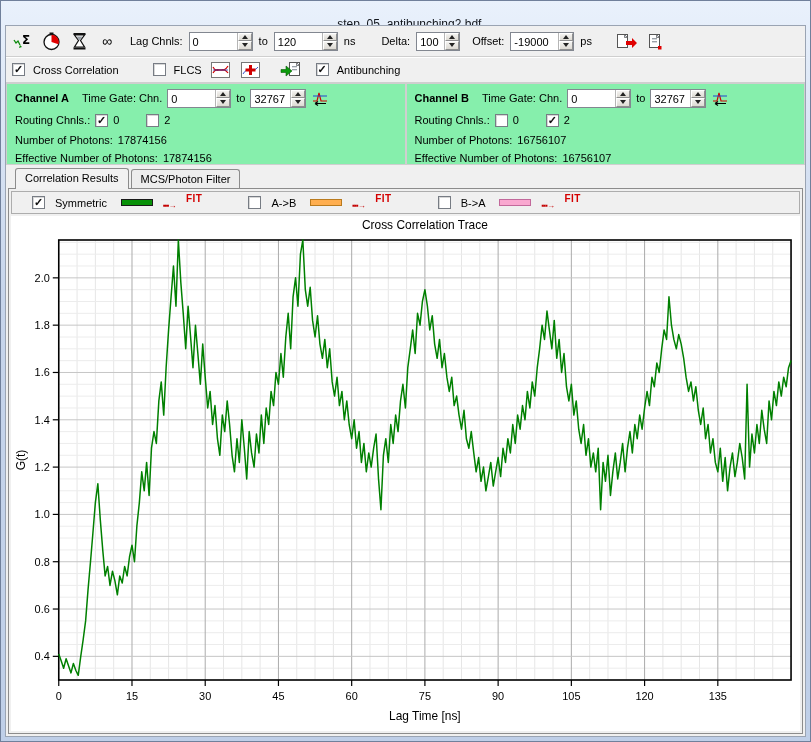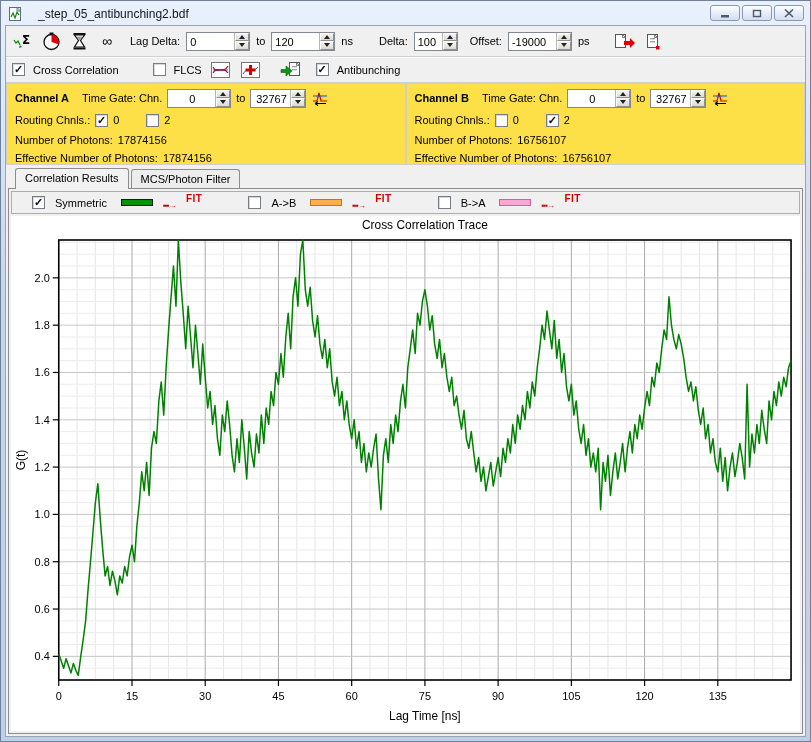--- a/index.html
+++ b/index.html
@@ -3,21 +3,21 @@
 <meta charset="utf-8">
 <style>
   * { box-sizing: border-box; margin: 0; padding: 0; }
   html,body { width:811px; height:742px; background:#fff; font-family:"Liberation Sans", sans-serif; }
 
   .window { width:811px; height:742px; border:1px solid #70809B;
     background:linear-gradient(#E9F1FC,#C7D5EB 40%,#BFCFE8);
     padding:0 4px 4px 4px; display:flex; flex-direction:column; }
 
   
-  .titlebar { height:24px; display:flex; align-items:center; gap:14px; padding:2px 2px 0 3px; }
+  .titlebar { height:24px; display:flex; align-items:center; gap:14px; padding:2px 2px 0 3px;flex-direction:column; }
   .tb-title { font-size:12px; color:#12161C; }
   .win-btns { margin-left:auto; display:flex; gap:2px; align-self:flex-start; margin-top:2px; }
   .win-btn { width:30px; height:16px; border:1px solid #8A99B5; border-radius:3px;
     background:linear-gradient(#FEFEFF,#E9EFF8 45%,#D4DEF0);
     display:flex; align-items:center; justify-content:center; }
 
   
   .body { flex:1; background:#F0F0F0; border:1px solid #9AA4B3; display:flex; flex-direction:column; overflow:hidden; }
 
   .row1 { height:31px; display:flex; align-items:center; padding:0 6px; gap:6px; border-bottom:1px solid #CFCFCF; box-shadow:0 1px 0 #FFFFFF; }
@@ -38,21 +38,21 @@
   .tri-dn { width:0; height:0; border-left:3px solid transparent; border-right:3px solid transparent; border-top:4px solid #222; }
   .w64 { width:64px; } .w56 { width:56px; } .w44 { width:44px; }
 
   
   .cb { width:13px; height:13px; background:#fff; border:1px solid #777C84; box-shadow:inset 1px 1px 0 #D7D7D7;
     display:inline-flex; align-items:center; justify-content:center;
     font-size:11px; font-weight:bold; color:#111; line-height:11px; flex:0 0 auto; }
 
   
   .channels { height:82px; display:flex; }
-  .channel { width:50%; border:1px solid #CFCFCF; background:#fde047; padding:3px 8px 0 8px;text-align:center; }
+  .channel { width:50%; border:1px solid #CFCFCF; background:#86efac; padding:3px 8px 0 8px; }
   .ch-row { display:flex; align-items:center; gap:5px; height:22px; }
   .ch-row.txt { height:18px; }
 
   
   .tabrow { height:23px; display:flex; align-items:flex-end; padding-left:9px; }
   .tab { font-size:11px; padding:3px 9px 3px 9px; border:1px solid #8C8C8C; border-bottom:none;
     border-radius:3px 3px 0 0; background:#EDEDED; margin-right:2px; color:#000; position:relative; }
   .tab.active { background:#F2F2F2; z-index:3; padding-bottom:5px; margin-bottom:-1px; }
 
   .content { flex:1; border:1px solid #8C8C8C; margin:0 2px 2px 2px; background:#F0F0F0;
@@ -125,21 +125,21 @@
       <div class="icon-btn">
         <svg width="17" height="18">
           <path d="M2.5,2 h12 M2.5,16.5 h12" stroke="#111" stroke-width="2"></path>
           <path d="M3.5,3 h10 l-4,5.5 4,6.5 h-10 l4,-6.5 Z" fill="#fff" stroke="#111" stroke-width="1.2"></path>
           <path d="M5.5,4.5 h6 l-3,4 Z" fill="#9AA0A8"></path>
         </svg>
       </div>
       <div class="icon-btn">
         <span class="glyph">∞</span>
       </div>
-      <span class="lbl" style="margin-left:6px">Lag Delta:</span>
+      <span class="lbl" style="margin-left:6px">Lag Chnls:</span>
       <span class="spin w64">
         <span class="spin-val">0</span>
         <span class="spin-btns">
             <span class="sb">
               <span class="tri-up"></span>
             </span>
             <span class="sb">
               <span class="tri-dn"></span>
             </span>
           </span>

